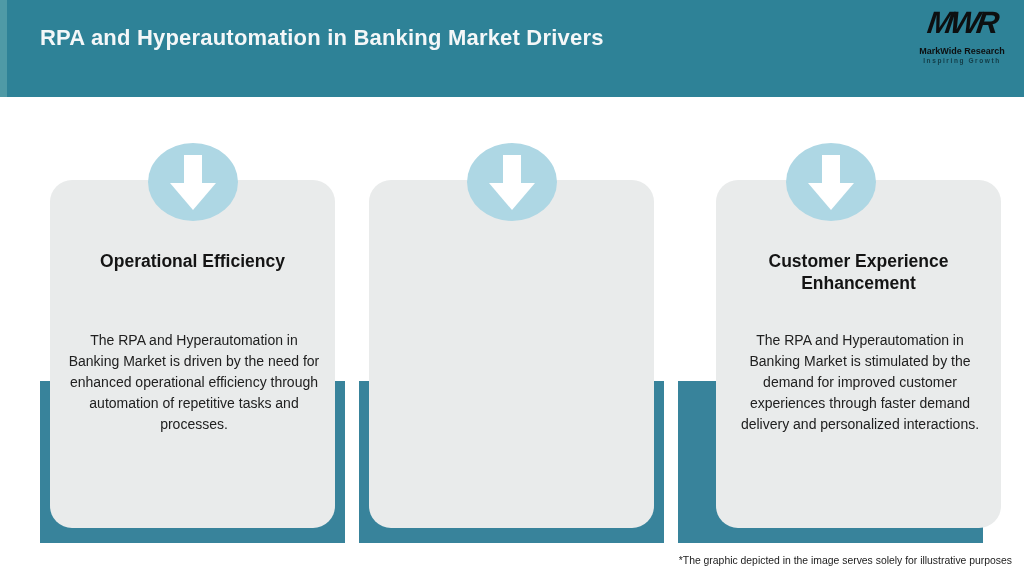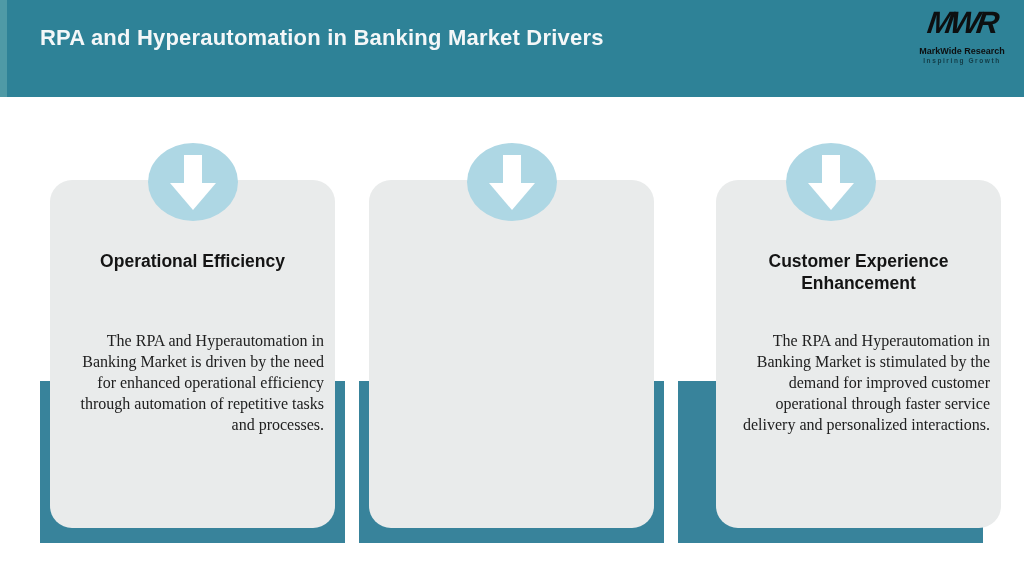--- a/index.html
+++ b/index.html
@@ -76,24 +76,23 @@
 
   .card-title {
     position: absolute; top: 70px; left: 10px; right: 10px;
     text-align: center;
     font-size: 17.5px; font-weight: 700;
     line-height: 22px;
     color: #141414;
   }
   .card-body {
     position: absolute; top: 150px; left: 14px; right: 11px;
-    font-size: 16px; line-height: 21px;
+    font-size: 14px; line-height: 21px;
     color: #202020;
-    text-align: right;
-    font-family: Liberation Serif, serif;
+    text-align: center;
   }
 
   .arrow-circle {
     position: absolute; top: 143px;
     width: 90px; height: 78px;
     background: #aed7e4;
     border-radius: 50%;
     z-index: 3;
     display: flex; align-items: center; justify-content: center;
   }
@@ -137,21 +136,21 @@
   <div class="card card-1">
     <div class="card-title">Operational Efficiency</div>
     <div class="card-body">The RPA and Hyperautomation in Banking Market is driven by the need for enhanced operational efficiency through automation of repetitive tasks and processes.</div>
   </div>
 
   <div class="card card-2">
   </div>
 
   <div class="card card-3">
     <div class="card-title">Customer Experience Enhancement</div>
-    <div class="card-body">The RPA and Hyperautomation in Banking Market is stimulated by the demand for improved customer operational through faster service delivery and personalized interactions.</div>
+    <div class="card-body">The RPA and Hyperautomation in Banking Market is stimulated by the demand for improved customer experiences through faster demand delivery and personalized interactions.</div>
   </div>
 
   <div class="arrow-circle circle-1">
     <span>
       <svg width="48" height="56" viewBox="0 0 48 56">
         <rect x="15" y="0" width="18" height="30" fill="#ffffff"></rect>
         <polygon points="1,28 47,28 24,55" fill="#ffffff"></polygon>
       </svg>
     </span>
   </div>
@@ -165,14 +164,15 @@
   </div>
   <div class="arrow-circle circle-3">
     <span>
       <svg width="48" height="56" viewBox="0 0 48 56">
         <rect x="15" y="0" width="18" height="30" fill="#ffffff"></rect>
         <polygon points="1,28 47,28 24,55" fill="#ffffff"></polygon>
       </svg>
     </span>
   </div>
 
+  <div class="footer-disclaimer">*The graphic depicted in the image serves solely for illustrative purposes</div>
 
 </div>
 
 </body></html>

